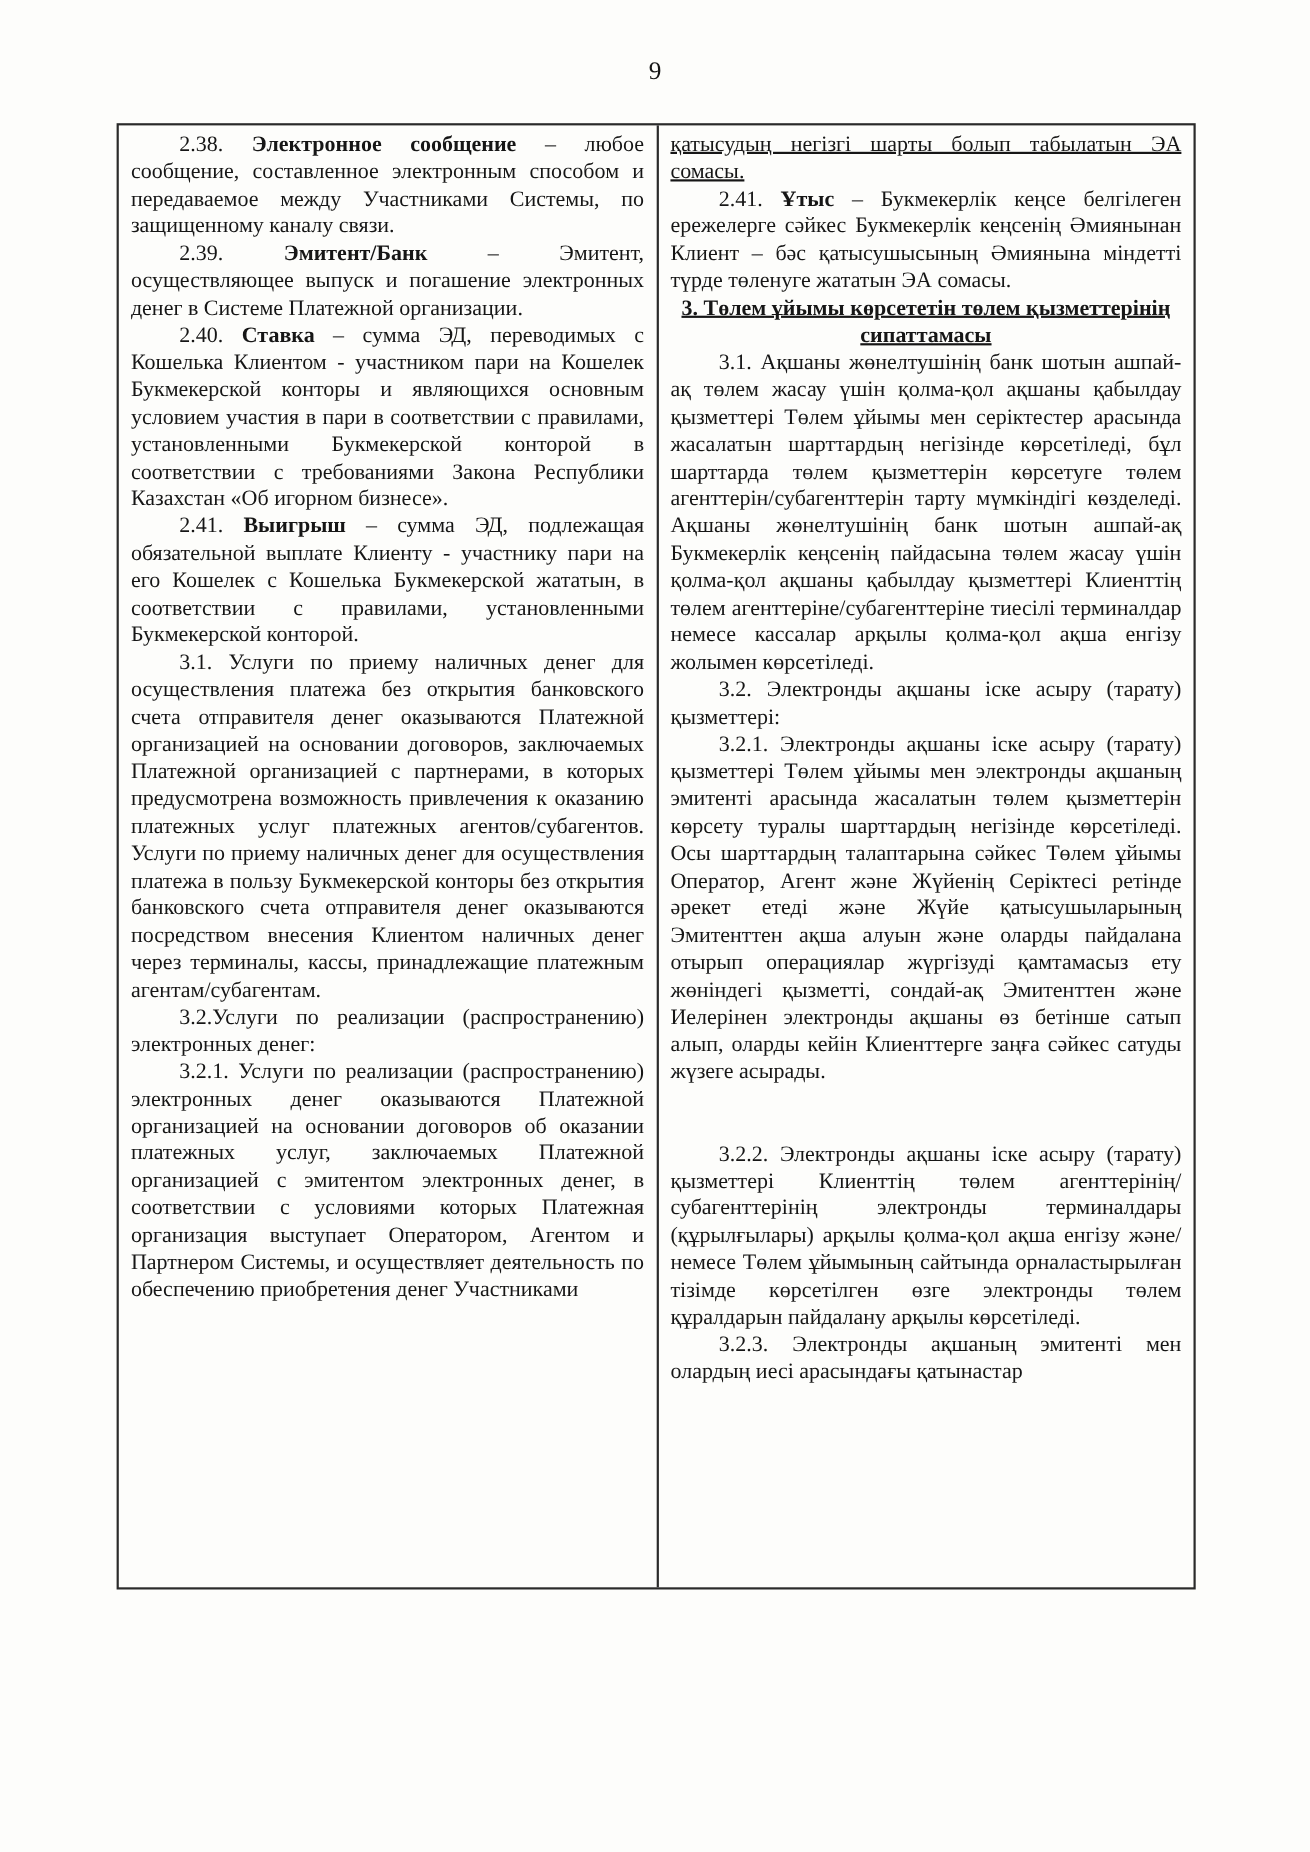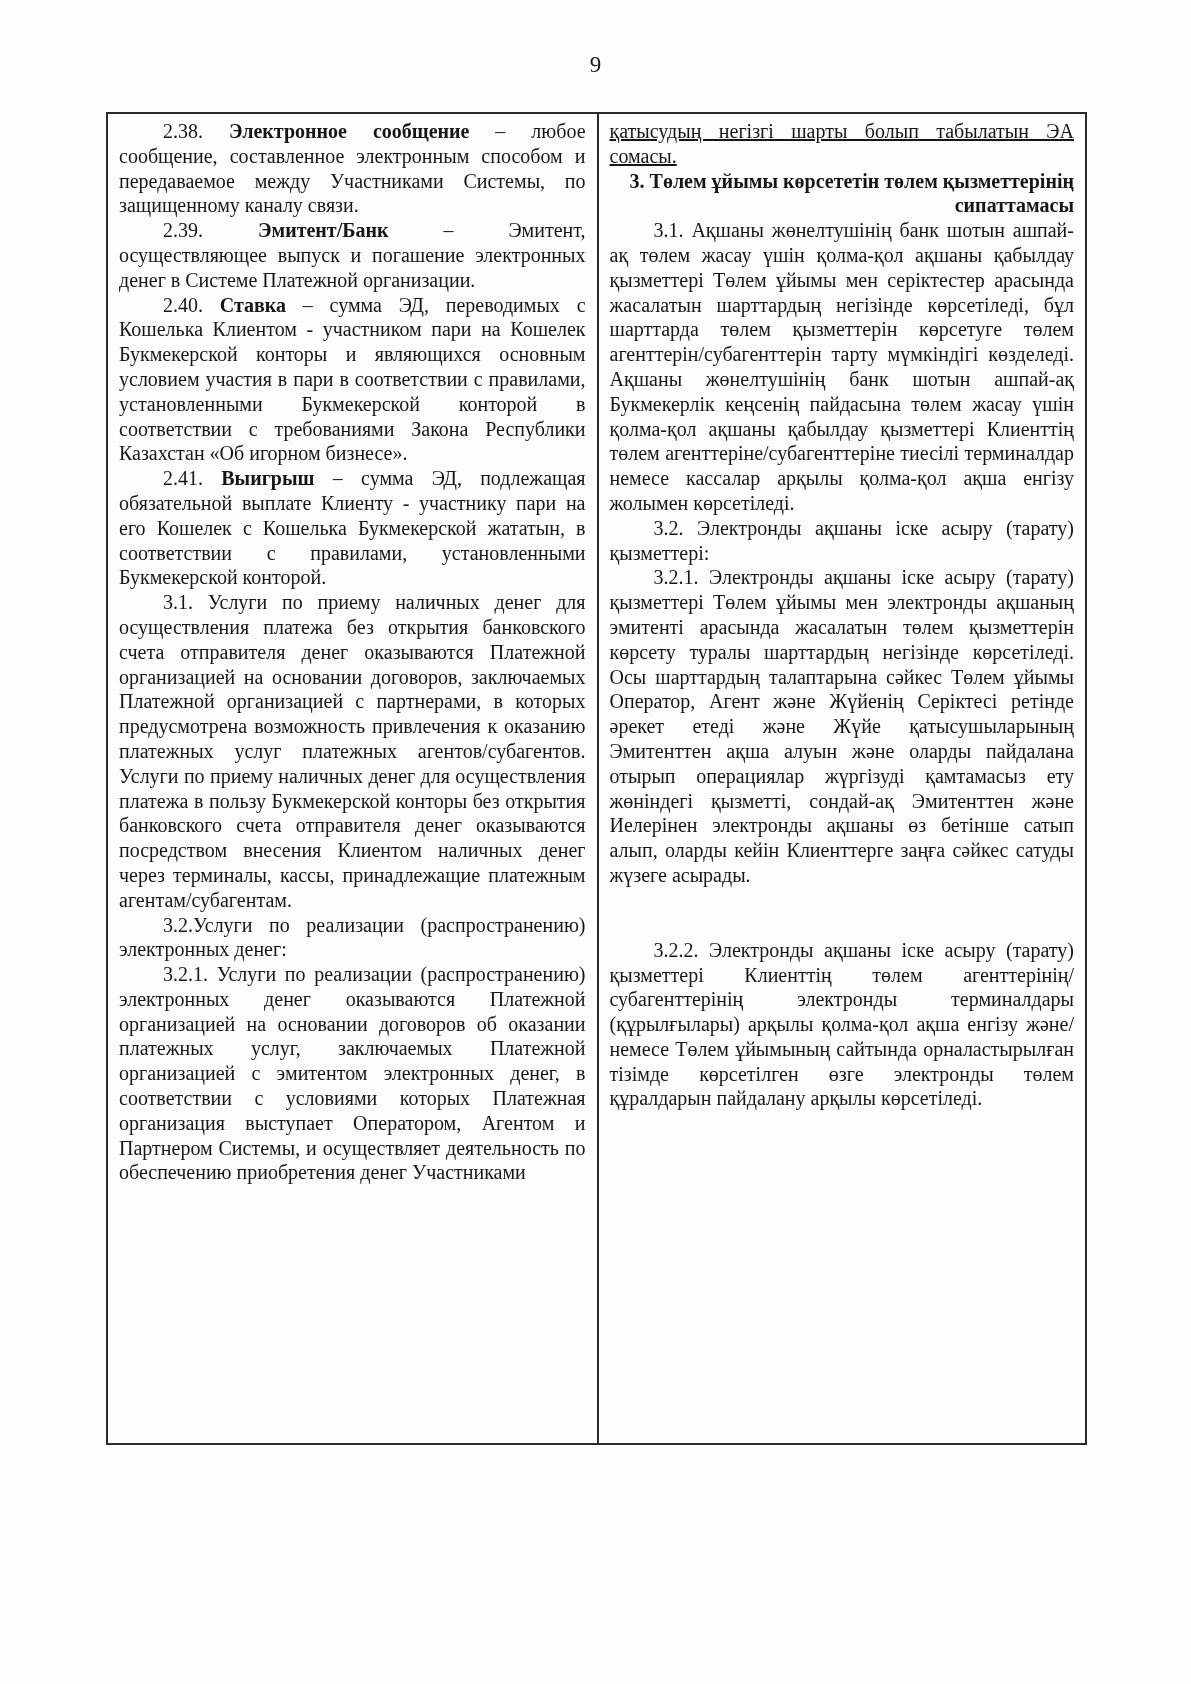--- a/index.html
+++ b/index.html
@@ -50,21 +50,22 @@
   .para {
     text-align: justify;
     text-indent: 44px;
   }
   .para.no-indent {
     text-indent: 0;
     text-decoration: underline;
   }
   .heading {
     font-weight: bold;
-    text-align: right;
+    text-align: center;
+    text-decoration: underline;
   }
   .gap-before {
     margin-top: 25px;
   }
   .spacer {
     height: 50px;
   }
   .b {
     font-weight: bold;
   }
@@ -79,21 +80,23 @@
         <div class="para"><span>2.38. </span><span class="b">Электронное сообщение</span><span> – любое сообщение, составленное электронным способом и передаваемое между Участниками Системы, по защищенному каналу связи.</span></div>
         <div class="para"><span>2.39. </span><span class="b">Эмитент/Банк</span><span> – Эмитент, осуществляющее выпуск и погашение электронных денег в Системе Платежной организации.</span></div>
         <div class="para"><span>2.40. </span><span class="b">Ставка</span><span> – сумма ЭД, переводимых с Кошелька Клиентом - участником пари на Кошелек Букмекерской конторы и являющихся основным условием участия в пари в соответствии с правилами, установленными Букмекерской конторой в соответствии с требованиями Закона Республики Казахстан «Об игорном бизнесе».</span></div>
         <div class="para"><span>2.41. </span><span class="b">Выигрыш</span><span> – сумма ЭД, подлежащая обязательной выплате Клиенту - участнику пари на его Кошелек с Кошелька Букмекерской жататын, в соответствии с правилами, установленными Букмекерской конторой.</span></div>
         <div class="para"><span>3.1. Услуги по приему наличных денег для осуществления платежа без открытия банковского счета отправителя денег оказываются Платежной организацией на основании договоров, заключаемых Платежной организацией с партнерами, в которых предусмотрена возможность привлечения к оказанию платежных услуг платежных агентов/субагентов. Услуги по приему наличных денег для осуществления платежа в пользу Букмекерской конторы без открытия банковского счета отправителя денег оказываются посредством внесения Клиентом наличных денег через терминалы, кассы, принадлежащие платежным агентам/субагентам.</span></div>
         <div class="para"><span>3.2.Услуги по реализации (распространению) электронных денег:</span></div>
         <div class="para"><span>3.2.1. Услуги по реализации (распространению) электронных денег оказываются Платежной организацией на основании договоров об оказании платежных услуг, заключаемых Платежной организацией с эмитентом электронных денег, в соответствии с условиями которых Платежная организация выступает Оператором, Агентом и Партнером Системы, и осуществляет деятельность по обеспечению приобретения денег Участниками</span></div>
       </div>
     <div class="col col-right">
         <div class="para no-indent"><span>қатысудың негізгі шарты болып табылатын ЭА сомасы.</span></div>
+        <div class="para"><span>2.41. </span><span class="b">Ұтыс</span><span> – Букмекерлік кеңсе белгілеген ережелерге сәйкес Букмекерлік кеңсенің Әмиянынан Клиент – бәс қатысушысының Әмиянына міндетті түрде төленуге жататын ЭА сомасы.</span></div>
         <div class="heading">3. Төлем ұйымы көрсететін төлем қызметтерінің сипаттамасы</div>
         <div class="para"><span>3.1. Ақшаны жөнелтушінің банк шотын ашпай-ақ төлем жасау үшін қолма-қол ақшаны қабылдау қызметтері Төлем ұйымы мен серіктестер арасында жасалатын шарттардың негізінде көрсетіледі, бұл шарттарда төлем қызметтерін көрсетуге төлем агенттерін/субагенттерін тарту мүмкіндігі көзделеді. Ақшаны жөнелтушінің банк шотын ашпай-ақ Букмекерлік кеңсенің пайдасына төлем жасау үшін қолма-қол ақшаны қабылдау қызметтері Клиенттің төлем агенттеріне/субагенттеріне тиесілі терминалдар немесе кассалар арқылы қолма-қол ақша енгізу жолымен көрсетіледі.</span></div>
         <div class="para"><span>3.2. Электронды ақшаны іске асыру (тарату) қызметтері:</span></div>
         <div class="para"><span>3.2.1. Электронды ақшаны іске асыру (тарату) қызметтері Төлем ұйымы мен электронды ақшаның эмитенті арасында жасалатын төлем қызметтерін көрсету туралы шарттардың негізінде көрсетіледі. Осы шарттардың талаптарына сәйкес Төлем ұйымы Оператор, Агент және Жүйенің Серіктесі ретінде әрекет етеді және Жүйе қатысушыларының Эмитенттен ақша алуын және оларды пайдалана отырып операциялар жүргізуді қамтамасыз ету жөніндегі қызметті, сондай-ақ Эмитенттен және Иелерінен электронды ақшаны өз бетінше сатып алып, оларды кейін Клиенттерге заңға сәйкес сатуды жүзеге асырады.</span></div>
         <div class="spacer"></div>
         <div class="para"><span>3.2.2. Электронды ақшаны іске асыру (тарату) қызметтері Клиенттің төлем агенттерінің/субагенттерінің электронды терминалдары (құрылғылары) арқылы қолма-қол ақша енгізу және/немесе Төлем ұйымының сайтында орналастырылған тізімде көрсетілген өзге электронды төлем құралдарын пайдалану арқылы көрсетіледі.</span></div>
+        <div class="para"><span>3.2.3. Электронды ақшаның эмитенті мен олардың иесі арасындағы қатынастар</span></div>
       </div>
   </div>
 </div>
 
 </body></html>

